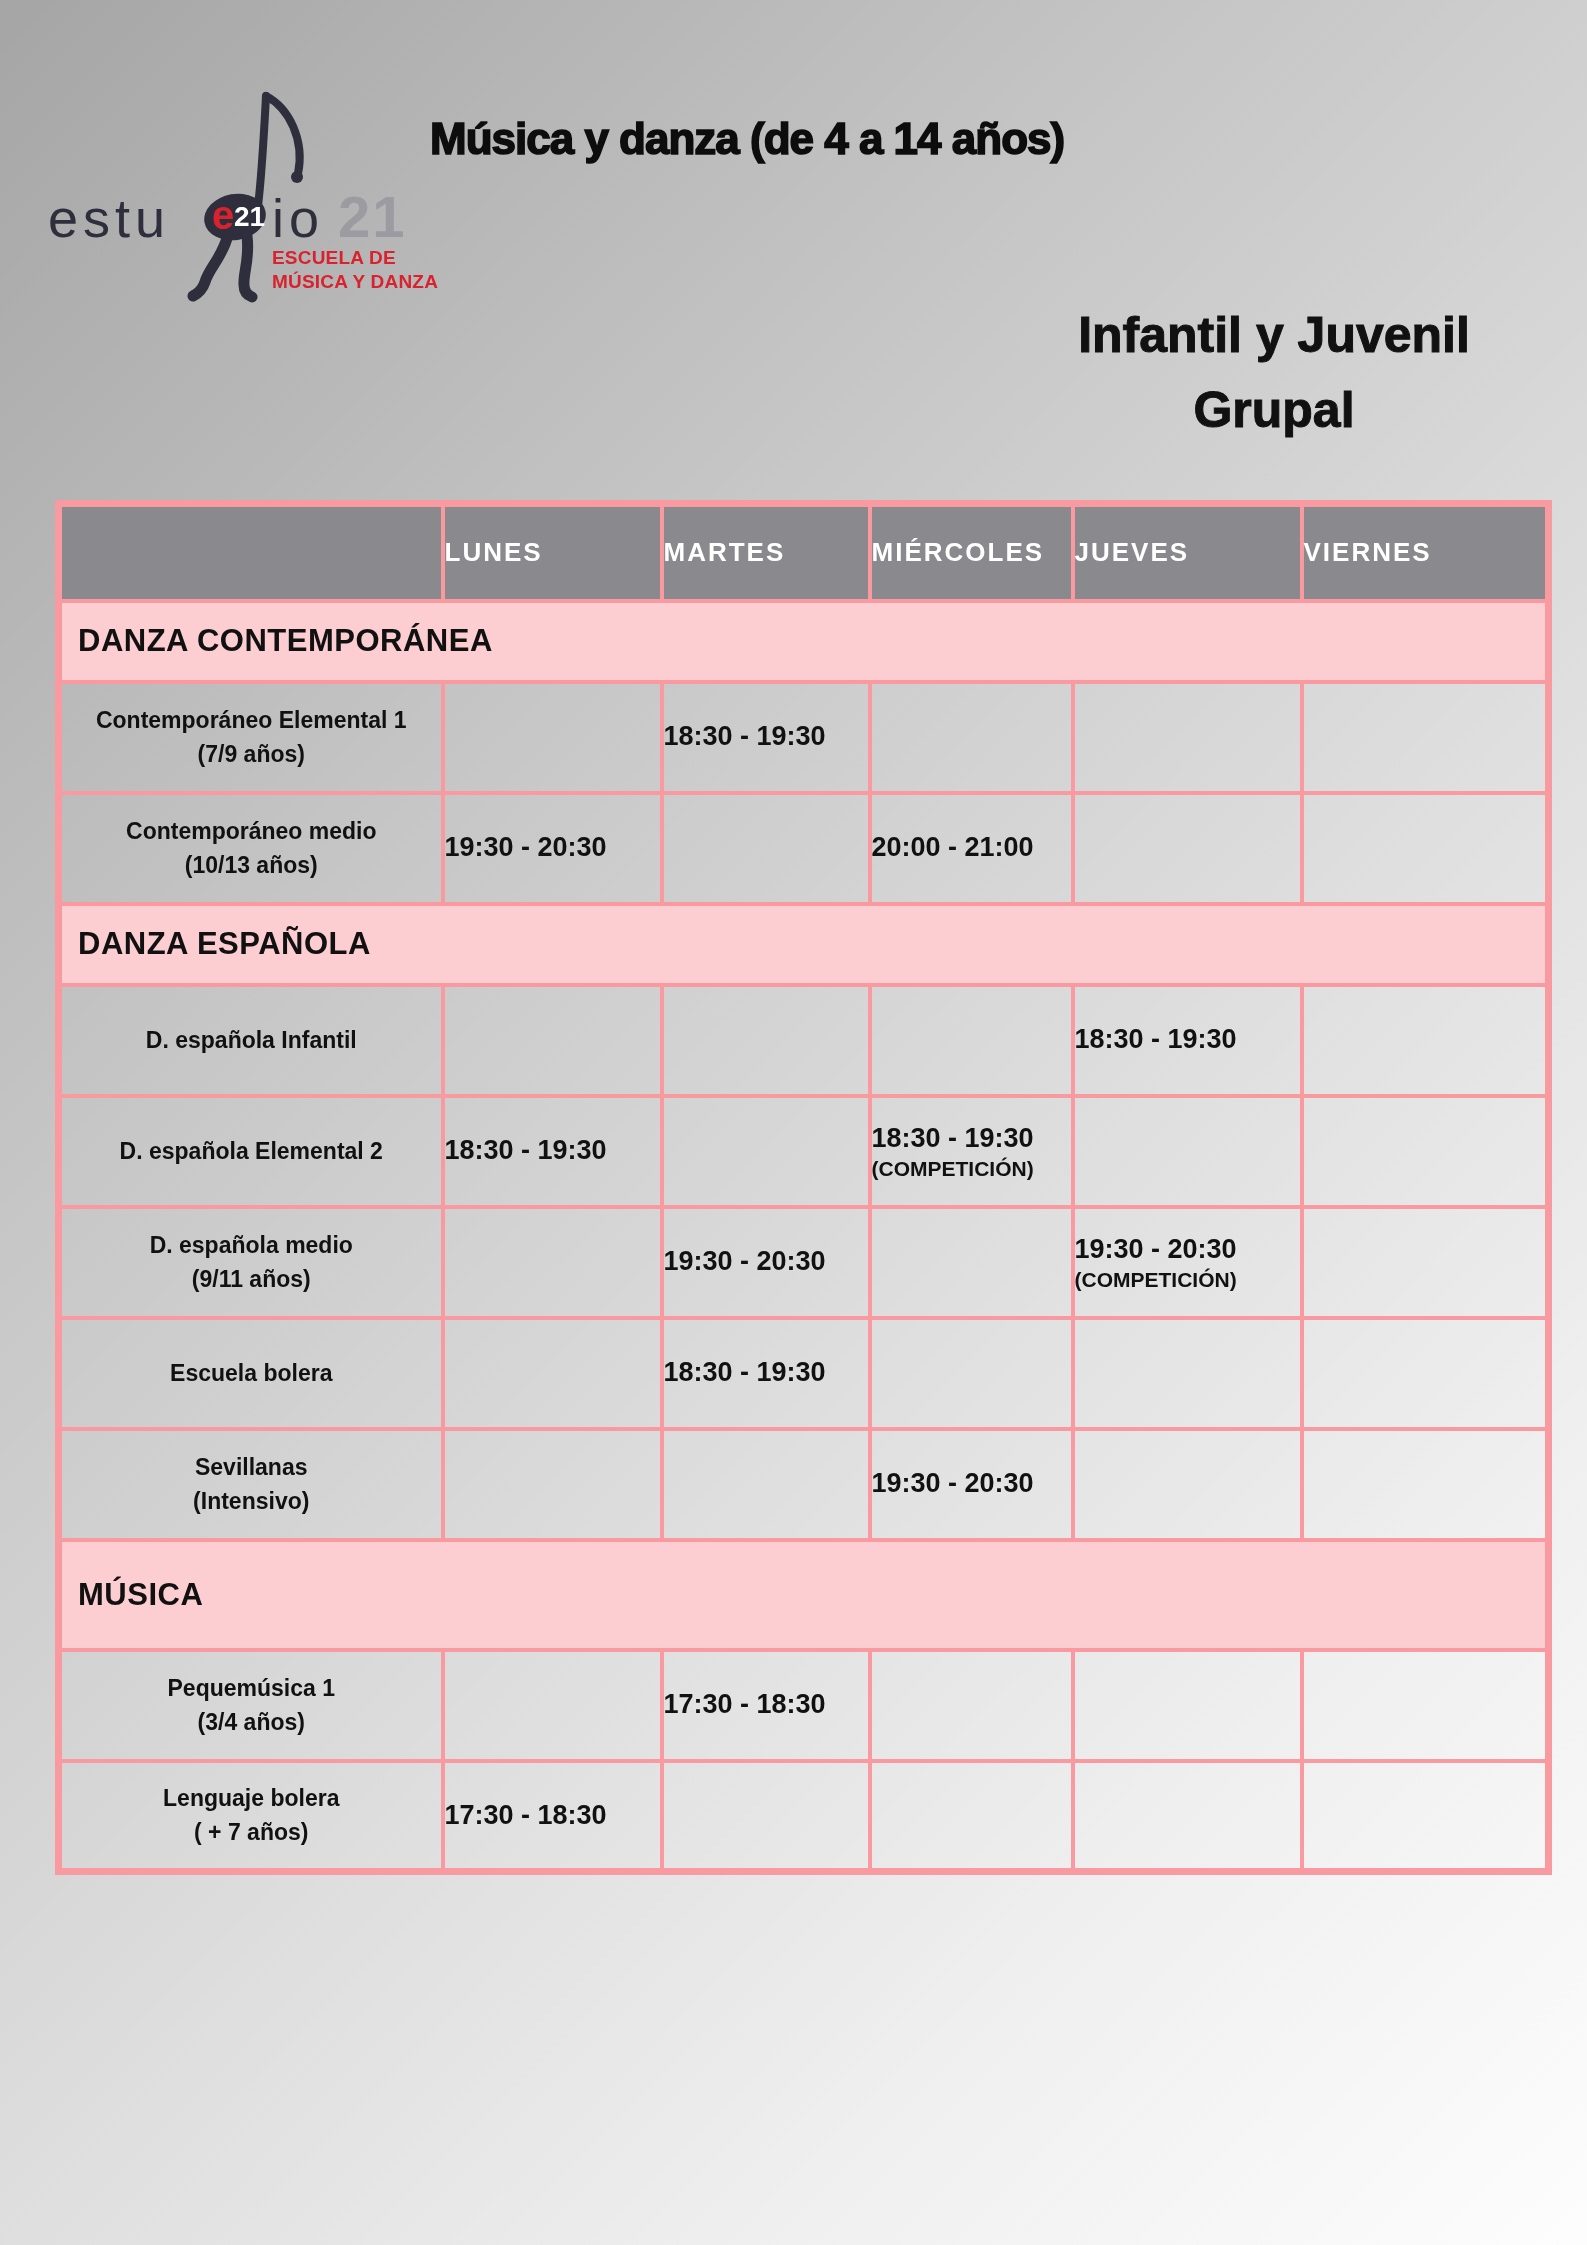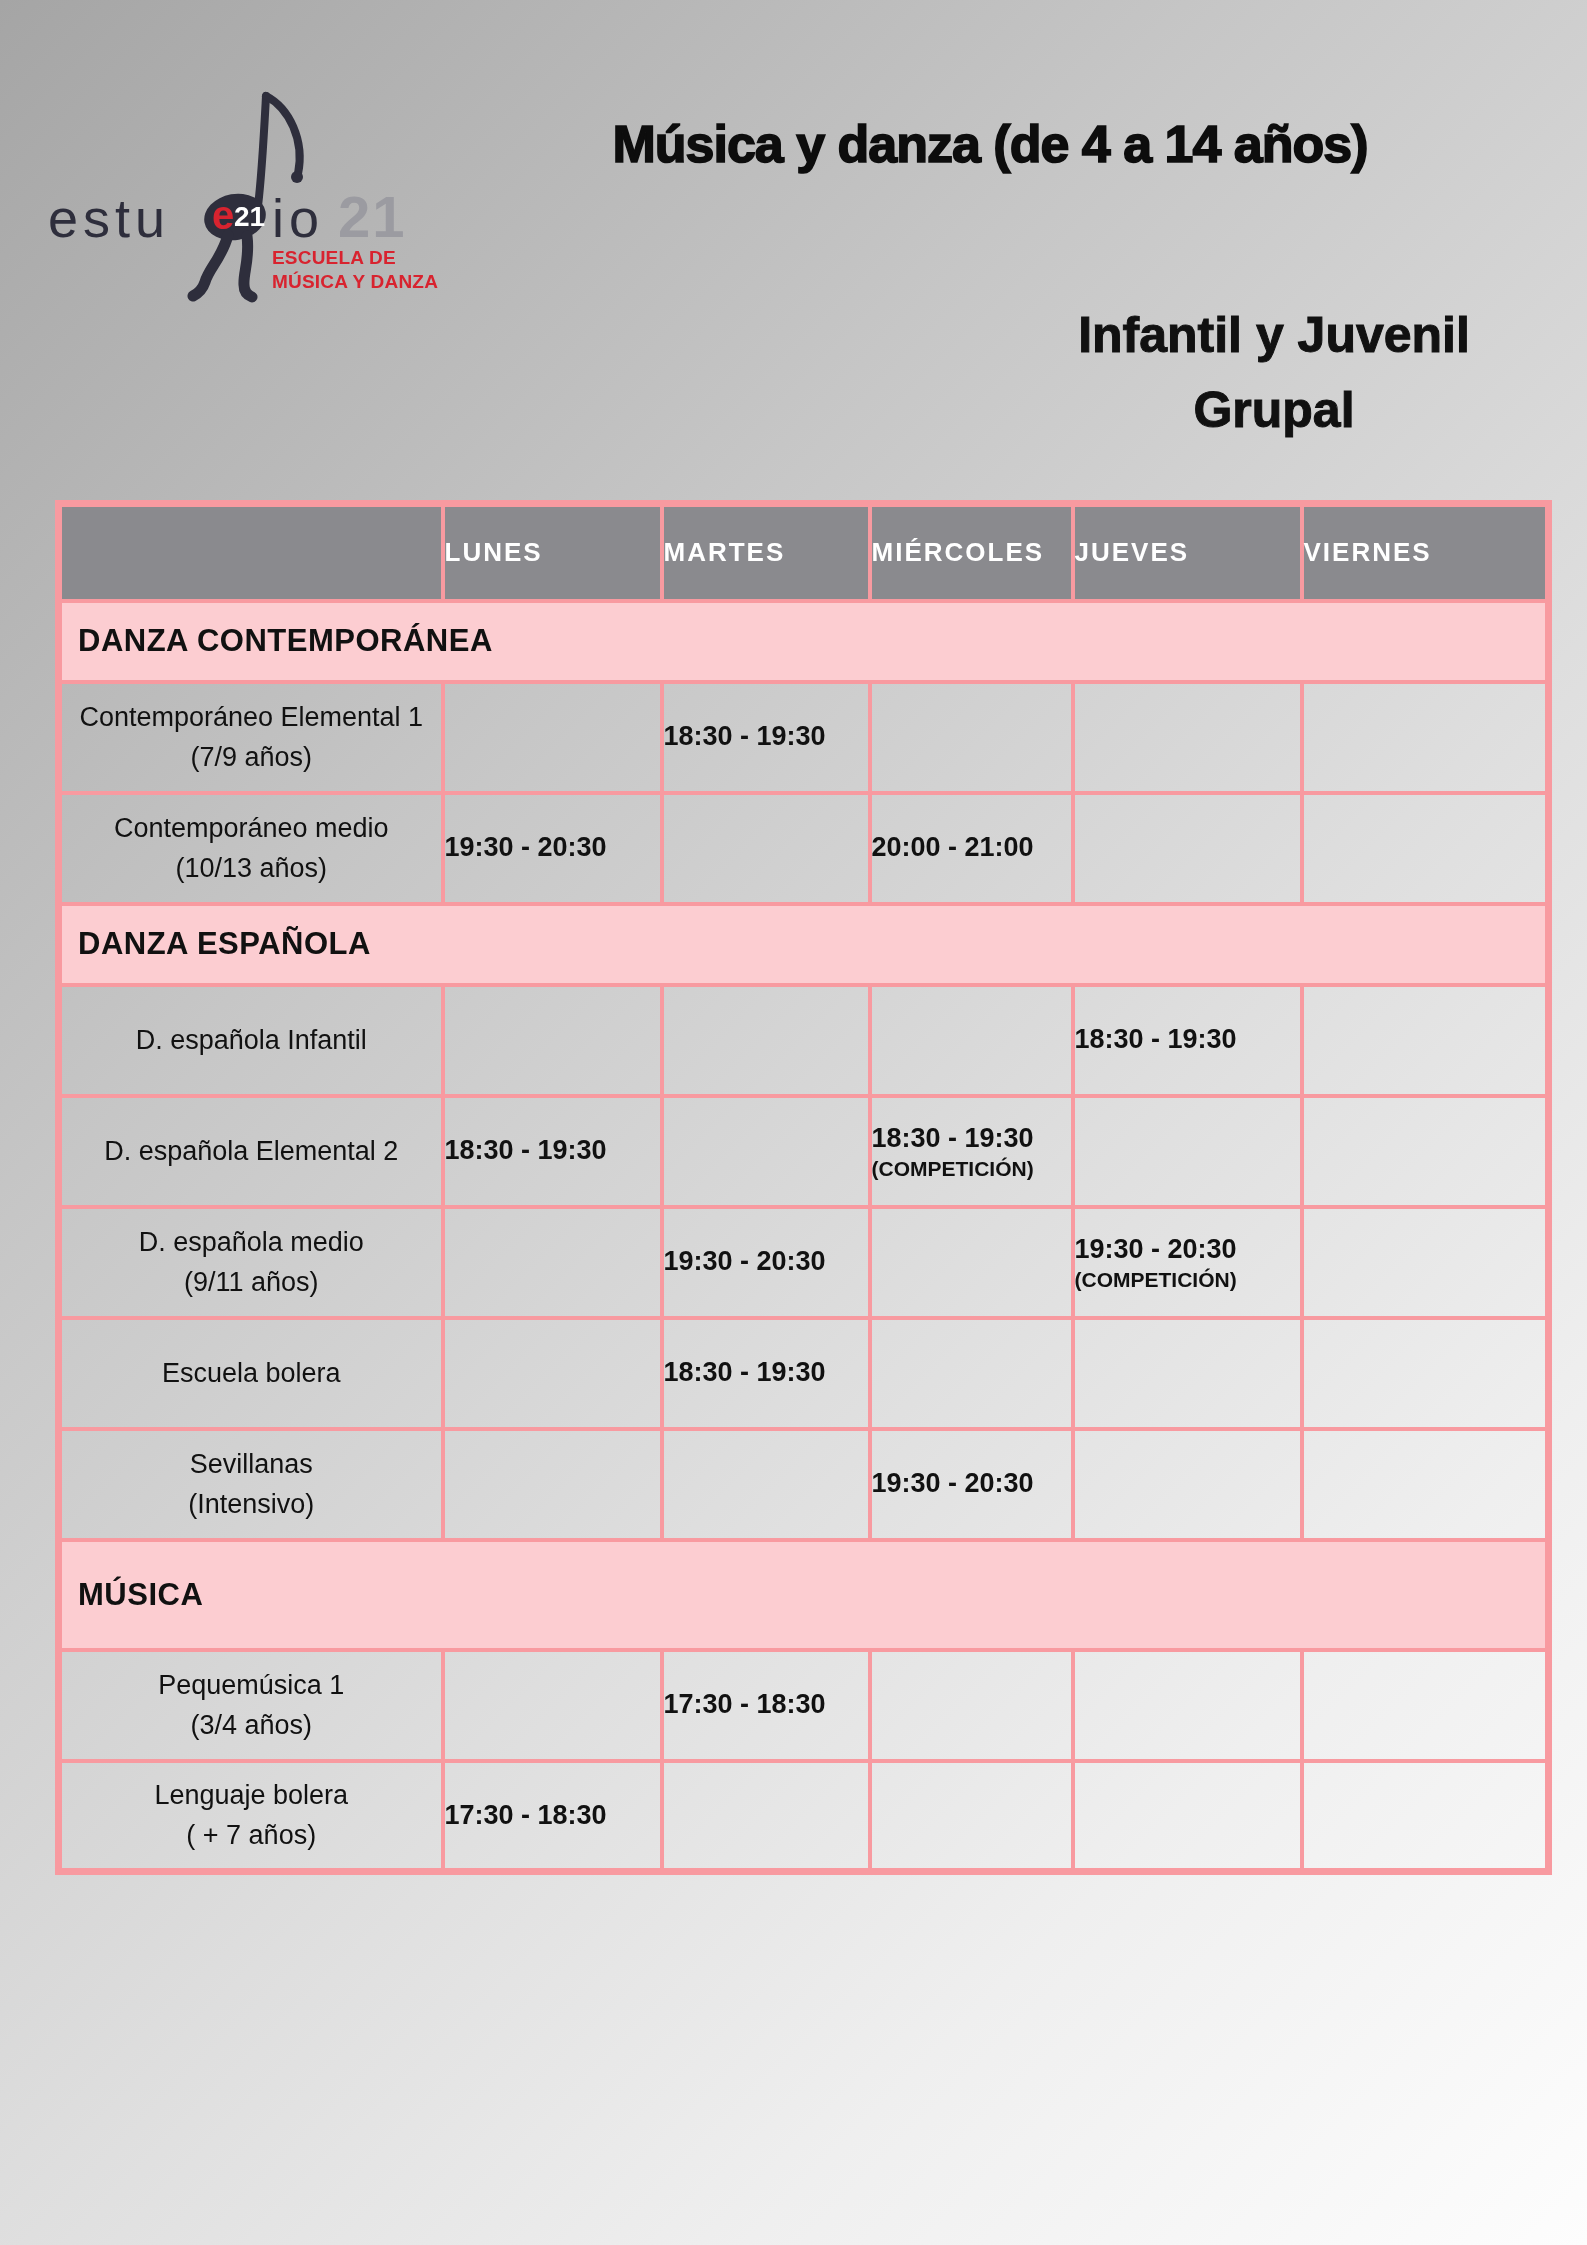--- a/index.html
+++ b/index.html
@@ -24,22 +24,22 @@
   .logo{position:absolute;left:48px;top:78px;width:400px;height:230px;}
   .logo text{font-family:"Liberation Sans",sans-serif;}
   .wordmark{font-size:54px;letter-spacing:5px;fill:var(--logo-dark);}
   .suffix21{font-size:58px;letter-spacing:2px;fill:var(--logo-gray);font-weight:bold;}
   .note-e{font-size:40px;fill:var(--logo-red);font-weight:bold;}
   .note-21{font-size:28px;fill:#ffffff;font-weight:bold;}
   .tagline{font-size:19px;font-weight:bold;fill:var(--logo-red);letter-spacing:.2px;}
   
   .title{
     position:absolute;left:430px;top:114px;width:1120px;
-    text-align:center;color:var(--ink);
-    font-size:52px;font-weight:bold;letter-spacing:-1px;
+    color:var(--ink);
+    font-size:44px;font-weight:bold;letter-spacing:-1px;
     -webkit-text-stroke:1.6px var(--ink);
   }
   .subtitle{
     position:absolute;left:944px;top:298px;width:660px;
     text-align:center;color:#111;
     font-size:50px;font-weight:bold;line-height:1.5;
     -webkit-text-stroke:1px #111;
   }
   
   table.schedule{
@@ -56,21 +56,21 @@
   tr.section{height:81px;}
   tr.section.tall{height:110px;}
   tr.section td{
     background:var(--pink-band);color:#111;
     font-size:31px;font-weight:bold;letter-spacing:.5px;
     text-align:left;padding-left:16px;
   }
   tr.cls{height:111px;}
   td.label{
     text-align:center;color:#111;
-    font-size:27px;font-weight:normal;line-height:1.5;
+    font-size:23px;font-weight:bold;line-height:1.5;
     padding:0 6px;
   }
   td.slot{text-align:left;color:#111;font-weight:bold;}
   td.slot .time{font-size:27px;line-height:1.3;}
   td.slot .note{font-size:21px;line-height:1.2;}
 </style>
 </head>
 <body>
 
 <div class="page">

